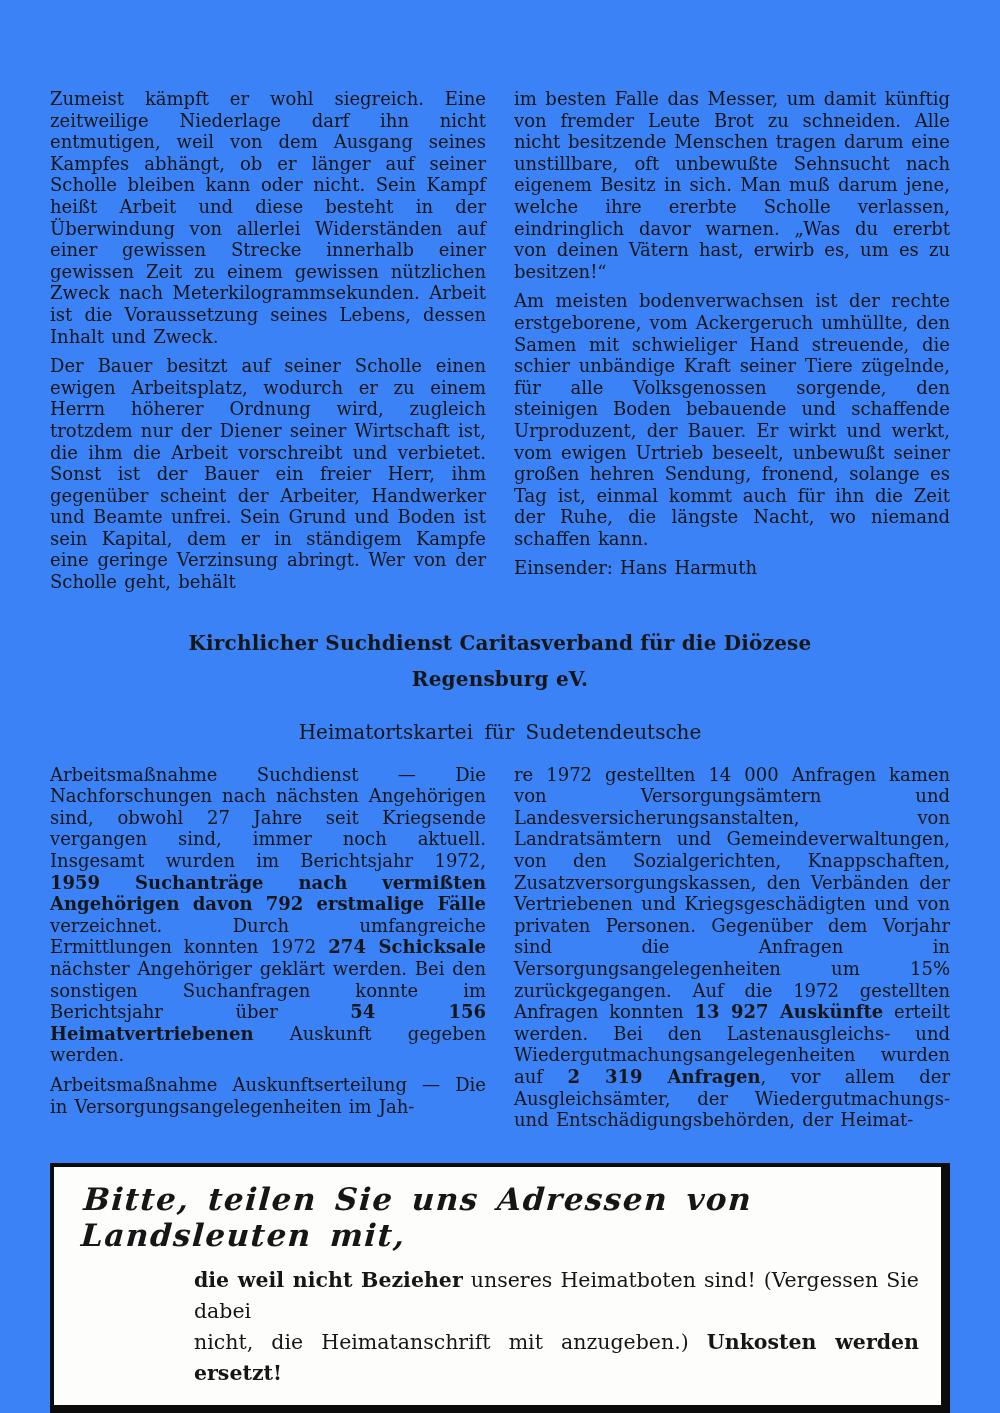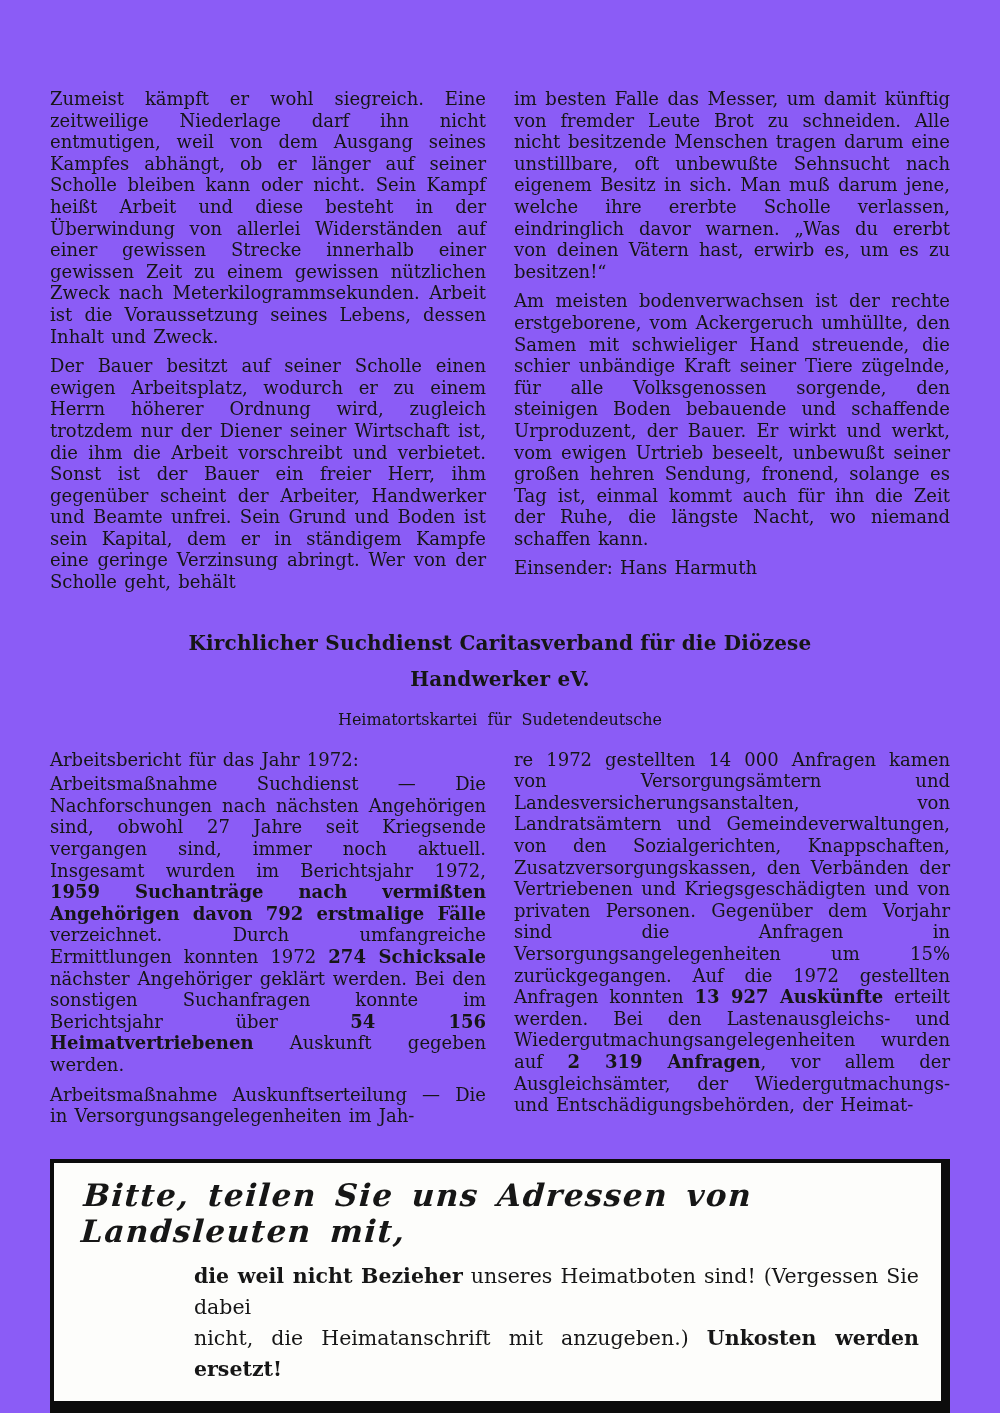--- a/index.html
+++ b/index.html
@@ -1,29 +1,29 @@
 <!DOCTYPE html>
 <html lang="de"><head>
 <meta charset="utf-8">
 <style>
   html,body{margin:0;padding:0;background:#fdfdfb;}
   .page{
     width:1000px;height:1413px;box-sizing:border-box;
-    background:#8b5cf6;color:#161616;
+    background:#3b82f6;color:#161616;
     font-family:"DejaVu Serif","Liberation Serif",serif;
     padding:88px 50px 0 50px;position:relative;overflow:hidden;
   }
   .two-col{display:flex;gap:28px;}
   .col{flex:1;text-align:justify;font-size:18px;line-height:21.6px;word-spacing:1.5px;hyphens:auto;}
   .col p{margin:0 0 8px 0;}
   .b{font-weight:bold;}
   .signature{text-align:left;padding-right:2px;margin-top:2px;}
   .heading-block{text-align:center;margin-top:24px;}
   .title-line{font-size:20px;font-weight:bold;line-height:36px;letter-spacing:0.2px;}
-  .subtitle{font-size:16px;margin-top:13px;word-spacing:5px;}
+  .subtitle{font-size:20px;margin-top:23px;word-spacing:5px;}
   .address{font-size:20px;margin-top:6px;}
   .report{margin-top:20px;}
   .report-head{margin-bottom:3px !important;}
   .notice-box{
     margin-top:24px;
     border:4px solid #0c0c0c;border-right-width:9px;border-bottom-width:12px;
     padding:14px 18px 16px 22px;background:#fdfdfb;
   }
   .script-line{
     font-style:italic;font-weight:bold;font-size:31px;
@@ -45,27 +45,26 @@
     </div>
     <div class="col">
       <p>im besten Falle das Messer, um damit künftig von fremder Leute Brot zu schneiden. Alle nicht besitzende Menschen tragen darum eine unstillbare, oft unbewußte Sehnsucht nach eigenem Besitz in sich. Man muß darum jene, welche ihre ererbte Scholle verlassen, eindringlich davor warnen. „Was du ererbt von deinen Vätern hast, erwirb es, um es zu besitzen!“</p>
       <p>Am meisten bodenverwachsen ist der rechte erstgeborene, vom Ackergeruch umhüllte, den Samen mit schwieliger Hand streuende, die schier unbändige Kraft seiner Tiere zügelnde, für alle Volksgenossen sorgende, den steinigen Boden bebauende und schaffende Urproduzent, der Bauer. Er wirkt und werkt, vom ewigen Urtrieb beseelt, unbewußt seiner großen hehren Sendung, fronend, solange es Tag ist, einmal kommt auch für ihn die Zeit der Ruhe, die längste Nacht, wo niemand schaffen kann.</p>
       <p class="signature">Einsender: Hans Harmuth</p>
     </div>
   </div>
 
   <div class="heading-block">
     <div class="title-line">Kirchlicher Suchdienst Caritasverband für die Diözese</div>
-    <div class="title-line">Handwerker eV.</div>
+    <div class="title-line">Regensburg eV.</div>
     <div class="subtitle">Heimatortskartei für Sudetendeutsche</div>
   </div>
 
   <div class="two-col report">
     <div class="col">
-      <p class="report-head">Arbeitsbericht für das Jahr 1972:</p>
       <p><span>Arbeitsmaßnahme Suchdienst — Die Nachforschungen nach nächsten Angehörigen sind, obwohl 27 Jahre seit Kriegsende vergangen sind, immer noch aktuell. Insgesamt wurden im Berichtsjahr 1972, </span><span class="b">1959 Suchanträge nach vermißten Angehörigen davon 792 erstmalige Fälle</span><span> verzeichnet. Durch umfangreiche Ermittlungen konnten 1972 </span><span class="b">274 Schicksale</span><span> nächster Angehöriger geklärt werden. Bei den sonstigen Suchanfragen konnte im Berichtsjahr über </span><span class="b">54&nbsp;156 Heimatvertriebenen</span><span> Auskunft gegeben werden.</span></p>
       <p>Arbeitsmaßnahme Auskunftserteilung — Die in Versorgungsangelegenheiten im Jah-</p>
     </div>
     <div class="col">
       <p><span>re 1972 gestellten 14&nbsp;000 Anfragen kamen von Versorgungsämtern und Landesversicherungsanstalten, von Landratsämtern und Gemeindeverwaltungen, von den Sozialgerichten, Knappschaften, Zusatzversorgungskassen, den Verbänden der Vertriebenen und Kriegsgeschädigten und von privaten Personen. Gegenüber dem Vorjahr sind die Anfragen in Versorgungsangelegenheiten um 15% zurückgegangen. Auf die 1972 gestellten Anfragen konnten </span><span class="b">13&nbsp;927 Auskünfte</span><span> erteilt werden. Bei den Lastenausgleichs- und Wiedergutmachungsangelegenheiten wurden auf </span><span class="b">2&nbsp;319 Anfragen</span><span>, vor allem der Ausgleichsämter, der Wiedergutmachungs- und Entschädigungsbehörden, der Heimat-</span></p>
     </div>
   </div>
 
   <div class="notice-box">
     <div class="script-line">Bitte, teilen Sie uns Adressen von Landsleuten mit,</div>

